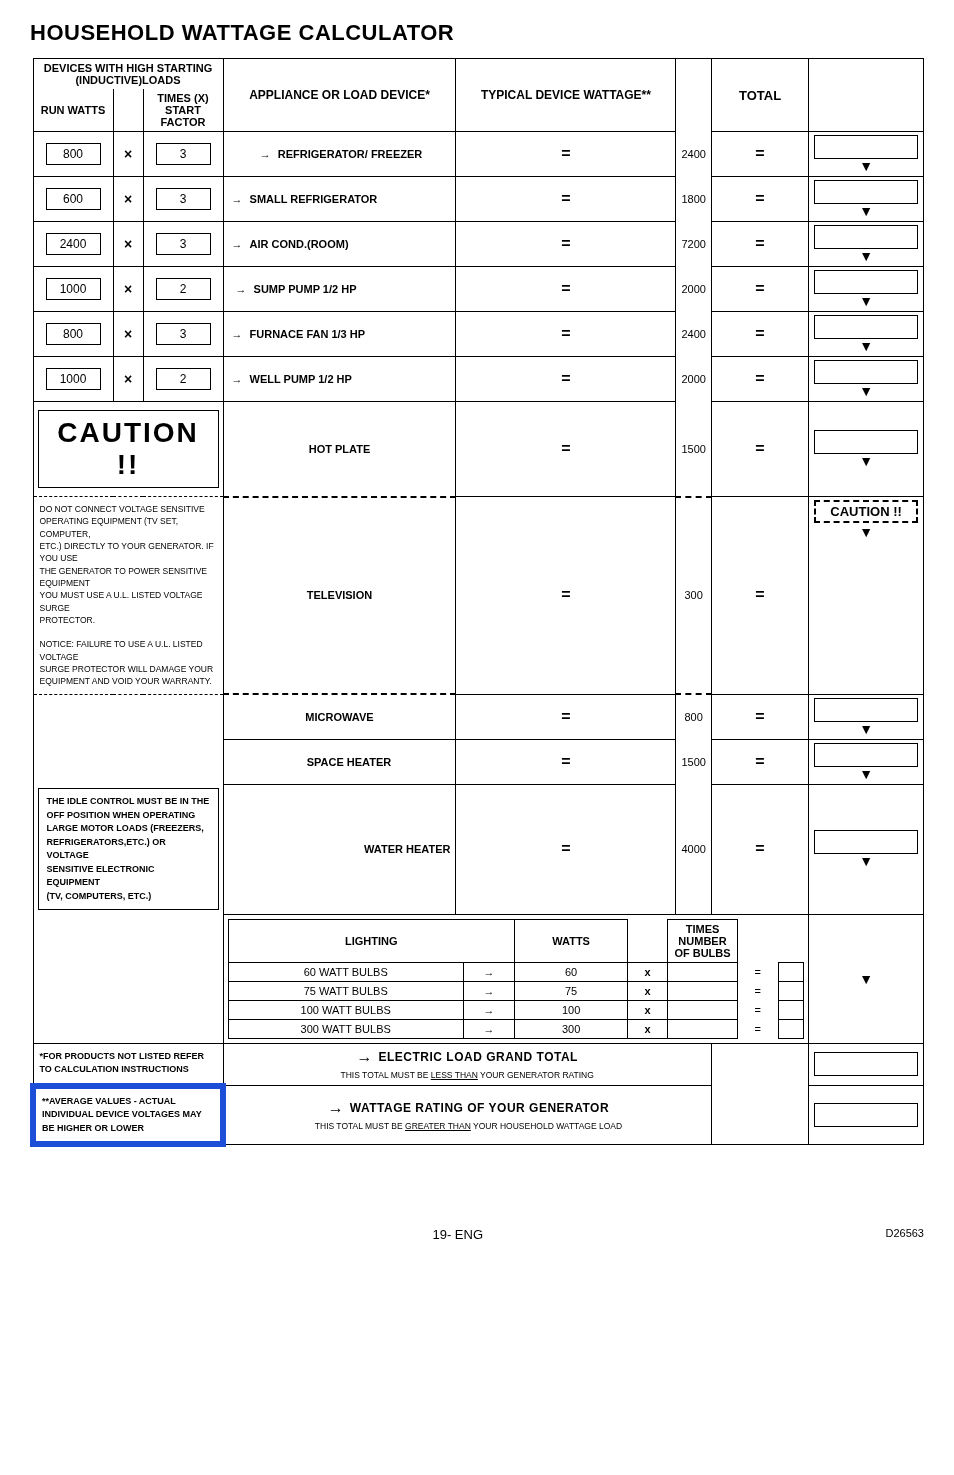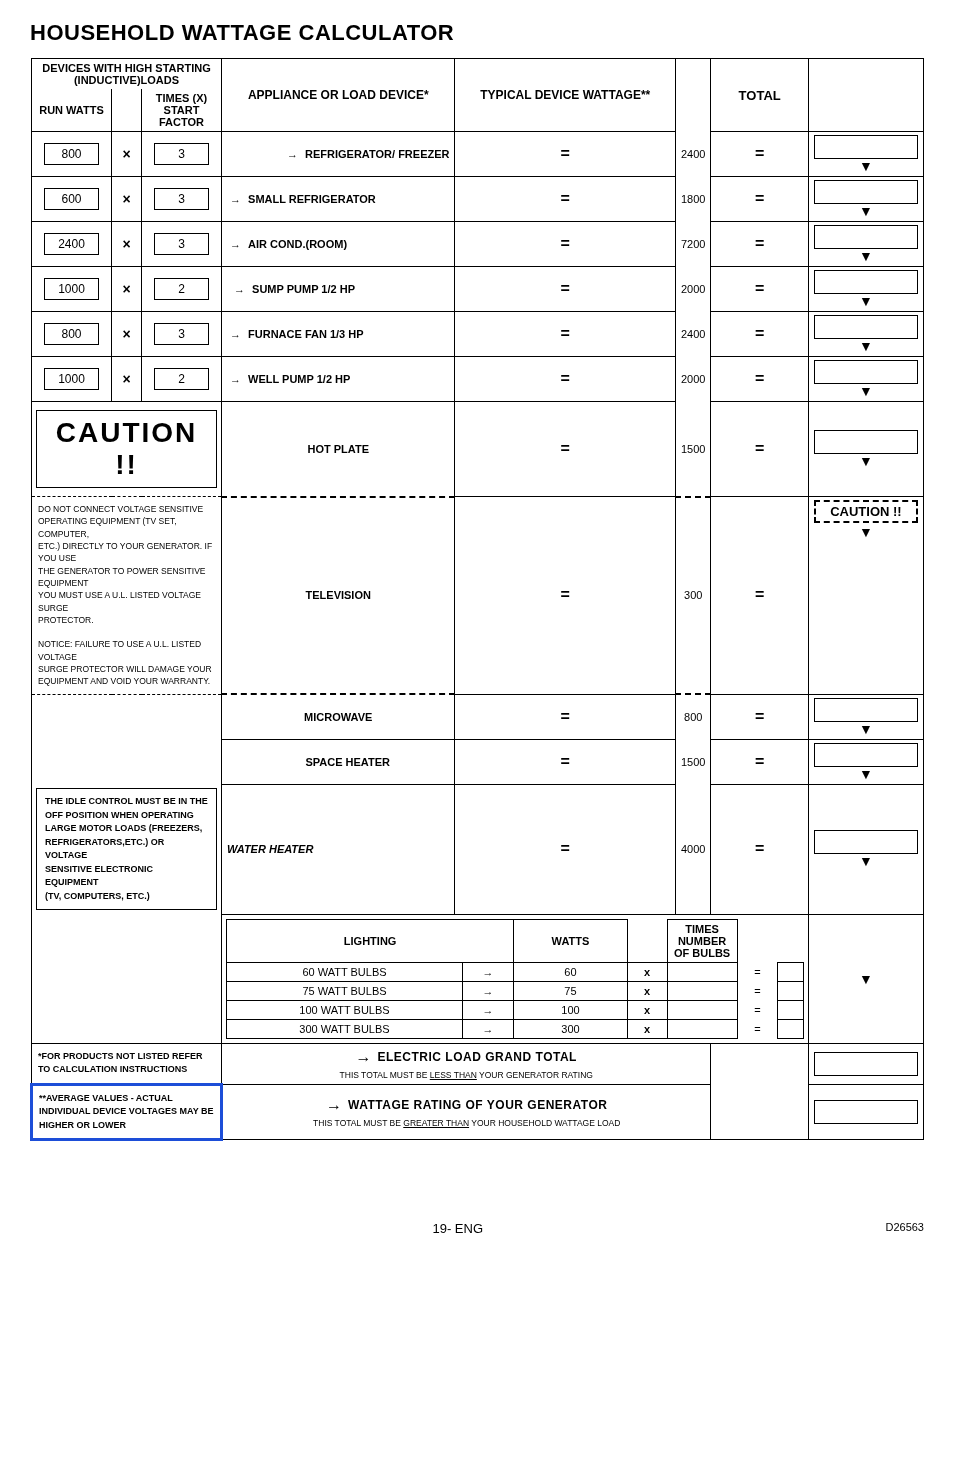--- a/index.html
+++ b/index.html
@@ -126,21 +126,21 @@
   <tbody>
 
     <tr>
       <td style="padding:8px;">
         <span class="run-watts-box">800</span>
       </td>
       <td><span class="times-sign">×</span></td>
       <td>
         <span class="run-watts-box">3</span>
       </td>
-      <td style="text-align:right; padding-left:8px;">
+      <td style="text-align:center; padding-left:8px;">
         <span style="margin-right:4px;">→</span>
         <strong>REFRIGERATOR/ FREEZER</strong>
       </td>
       <td><span class="equals-sign">=</span></td>
       <td style="border:none; text-align:center; vertical-align:middle;">
         <span>2400</span>
       </td>
       <td style="text-align:center; vertical-align:middle;">
         <span class="equals-sign">=</span>
       </td>
@@ -365,21 +365,21 @@
       <td colspan="3" style="border:none; padding:4px;">
         <div class="idle-box">
           <span>THE IDLE CONTROL MUST BE IN THE</span><br>
           <span>OFF POSITION WHEN OPERATING</span><br>
           <span>LARGE MOTOR LOADS (FREEZERS,</span><br>
           <span>REFRIGERATORS,ETC.) OR VOLTAGE</span><br>
           <span>SENSITIVE ELECTRONIC EQUIPMENT</span><br>
           <span>(TV, COMPUTERS, ETC.)</span>
         </div>
       </td>
-      <td style="text-align:left;font-style:italic;">
+      <td style="text-align:right;">
         <strong>WATER HEATER</strong>
       </td>
       <td style="text-align:center;"><span class="equals-sign">=</span></td>
       <td style="border:none; text-align:center;">
         <span>4000</span>
       </td>
       <td style="text-align:center; vertical-align:middle;">
         <span class="equals-sign">=</span>
       </td>
       <td>
@@ -457,21 +457,21 @@
           <span>THIS TOTAL MUST BE <span class="underline">LESS THAN</span> YOUR GENERATOR RATING</span>
         </div>
       </td>
       <td style="border:none;"></td>
       <td>
         <div style="border:1px solid #000; height:24px; width:100%;"></div>
       </td>
     </tr>
 
     <tr>
-      <td colspan="3" style="font-size:9px; font-weight:bold; text-align:left; vertical-align:top; padding:6px; line-height:1.5; border:3px solid #1d4ed8;">
+      <td colspan="3" style="font-size:9px; font-weight:bold; text-align:left; vertical-align:top; padding:6px; line-height:1.5; border:6px solid #1d4ed8;">
         <span>**AVERAGE VALUES - ACTUAL INDIVIDUAL DEVICE VOLTAGES MAY BE HIGHER OR LOWER</span>
       </td>
       <td colspan="3" style="text-align:center; vertical-align:middle; border:1px solid #000;">
         <div style="display:flex; align-items:center; justify-content:center; gap:6px;">
           <span style="font-size:16px;">→</span>
           <strong style="font-size:12px; letter-spacing:0.5px;">WATTAGE RATING OF YOUR GENERATOR</strong>
         </div>
         <div style="font-size:8.5px; margin-top:4px;">
           <span>THIS TOTAL MUST BE <span class="underline">GREATER THAN</span> YOUR HOUSEHOLD WATTAGE LOAD</span>
         </div>

